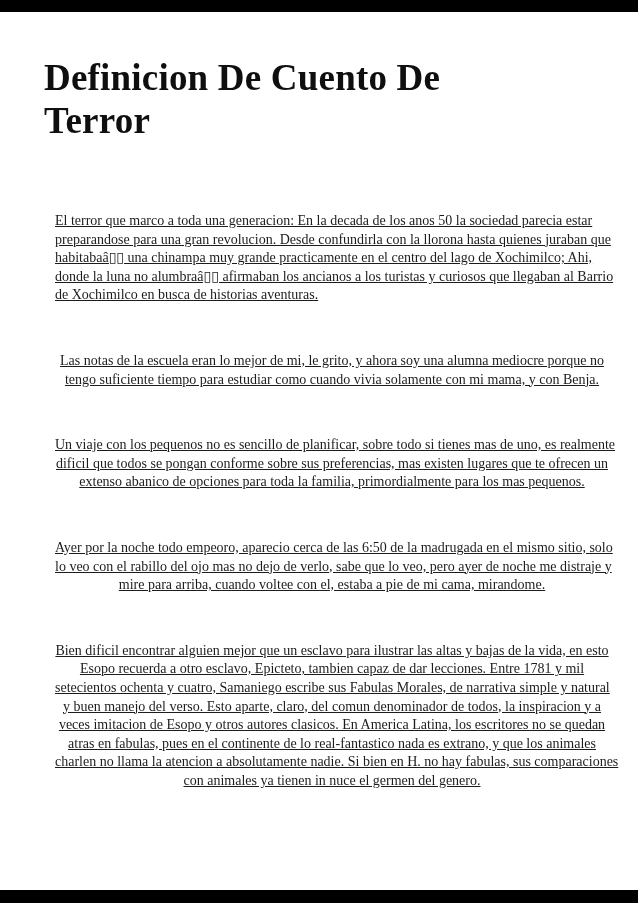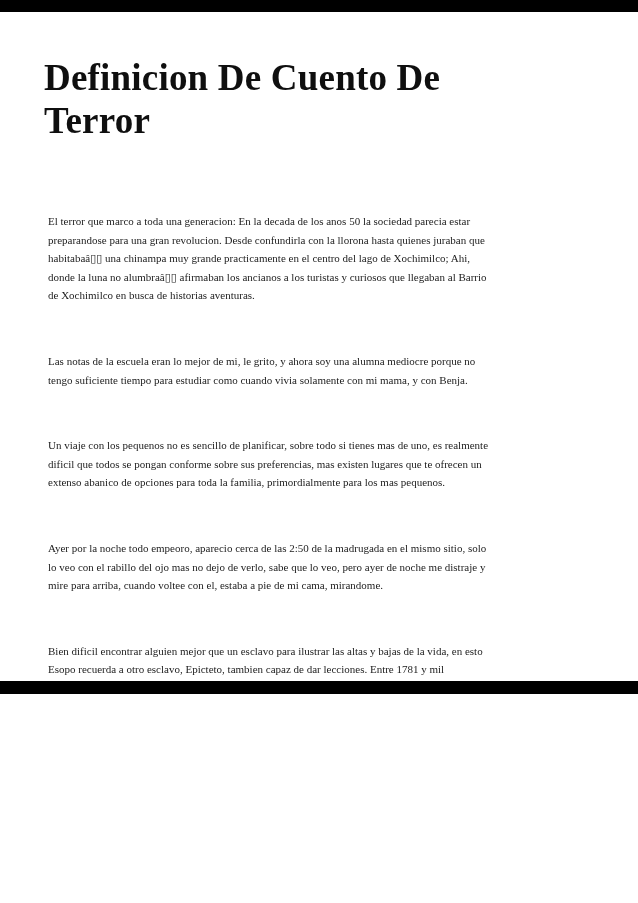--- a/index.html
+++ b/index.html
@@ -6,21 +6,21 @@
   body {
     width: 638px;
     height: 903px;
     background: #ffffff;
     overflow: hidden;
     font-family: "Liberation Serif", "DejaVu Serif", "DejaVu Sans", serif;
   }
   .screen {
     position: relative;
     width: 638px;
-    height: 694px;
+    height: 903px;
     background: var(--page-bg, #ffffff);
     overflow: hidden;
   }
   .bar {
     position: absolute;
     left: 0;
     width: 638px;
     background: var(--bar-color, #000000);
   }
   .bar.top    { top: 0;    height: 12px; }
@@ -37,48 +37,49 @@
   .doc h1 {
     margin: 44px 0 0 0;
     font-size: 37px;
     line-height: 43px;
     font-weight: bold;
     color: var(--title-color, #0f0f0f);
     white-space: pre;
     letter-spacing: 0.2px;
   }
   .doc p {
-    margin: 4px;
-    font-size: 11px;
+    margin: 11px;
+    font-size: 14px;
     line-height: 18.6px;
     white-space: pre;
+    text-decoration: underline;
   }
   .doc h1 + p { margin-top: 70px; }
-  .doc p + p  { margin-top: 47px; }
+  .doc p + p  { margin-top: 47px; text-align: center; }
 </style>
 </head>
 <body>
 
 <div class="screen">
   <div class="bar top"></div>
 
   <main class="doc">
     <h1>Definicion De Cuento De
 Terror</h1>
     <p>El terror que marco a toda una generacion: En la decada de los anos 50 la sociedad parecia estar
 preparandose para una gran revolucion. Desde confundirla con la llorona hasta quienes juraban que
 habitabaâ▯▯ una chinampa muy grande practicamente en el centro del lago de Xochimilco; Ahi,
 donde la luna no alumbraâ▯▯ afirmaban los ancianos a los turistas y curiosos que llegaban al Barrio
 de Xochimilco en busca de historias aventuras.</p>
     <p>Las notas de la escuela eran lo mejor de mi, le grito, y ahora soy una alumna mediocre porque no
 tengo suficiente tiempo para estudiar como cuando vivia solamente con mi mama, y con Benja.</p>
     <p>Un viaje con los pequenos no es sencillo de planificar, sobre todo si tienes mas de uno, es realmente
 dificil que todos se pongan conforme sobre sus preferencias, mas existen lugares que te ofrecen un
 extenso abanico de opciones para toda la familia, primordialmente para los mas pequenos.</p>
-    <p>Ayer por la noche todo empeoro, aparecio cerca de las 2:50 de la madrugada en el mismo sitio, solo
+    <p>Ayer por la noche todo empeoro, aparecio cerca de las 6:50 de la madrugada en el mismo sitio, solo
 lo veo con el rabillo del ojo mas no dejo de verlo, sabe que lo veo, pero ayer de noche me distraje y
 mire para arriba, cuando voltee con el, estaba a pie de mi cama, mirandome.</p>
     <p>Bien dificil encontrar alguien mejor que un esclavo para ilustrar las altas y bajas de la vida, en esto
 Esopo recuerda a otro esclavo, Epicteto, tambien capaz de dar lecciones. Entre 1781 y mil
 setecientos ochenta y cuatro, Samaniego escribe sus Fabulas Morales, de narrativa simple y natural
 y buen manejo del verso. Esto aparte, claro, del comun denominador de todos, la inspiracion y a
 veces imitacion de Esopo y otros autores clasicos. En America Latina, los escritores no se quedan
 atras en fabulas, pues en el continente de lo real-fantastico nada es extrano, y que los animales
 charlen no llama la atencion a absolutamente nadie. Si bien en H. no hay fabulas, sus comparaciones
 con animales ya tienen in nuce el germen del genero.</p>

